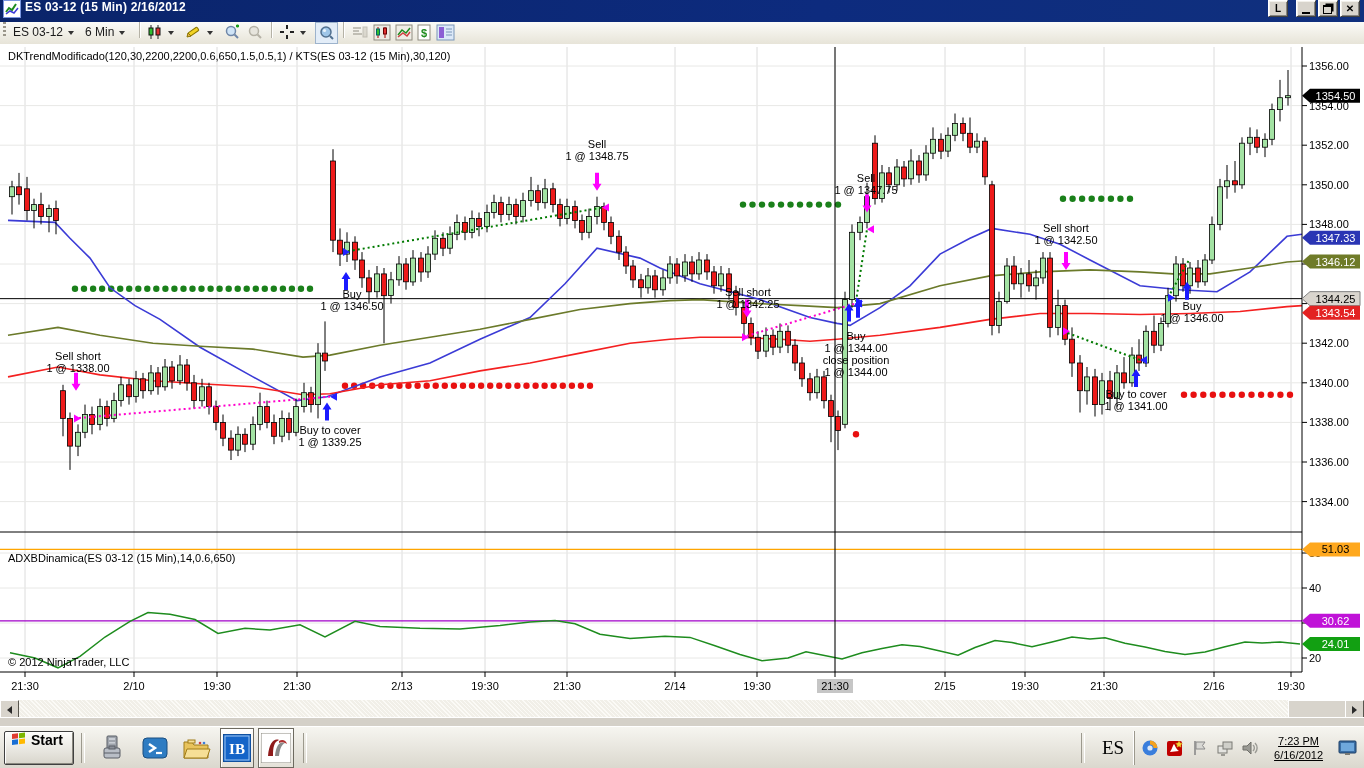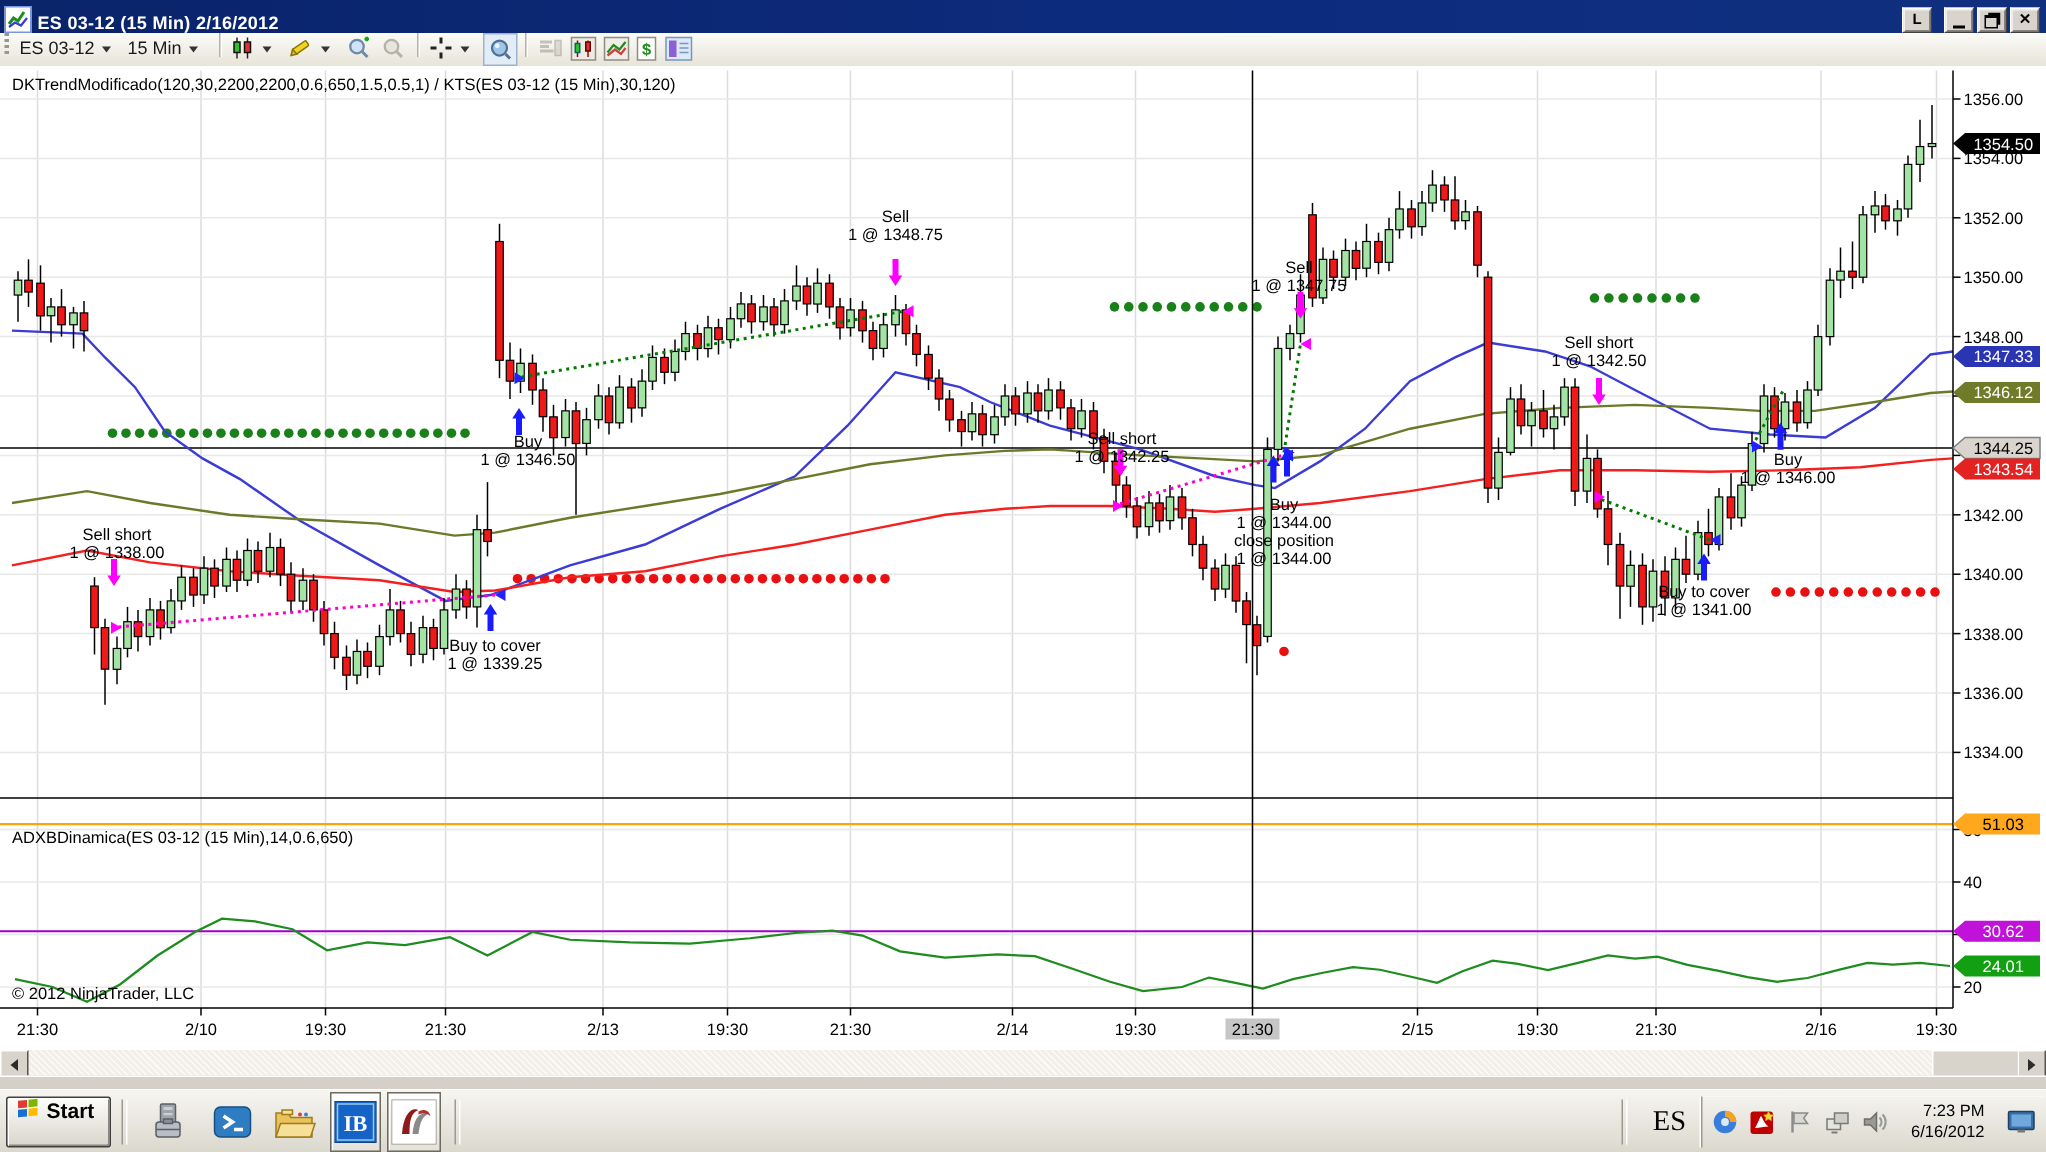--- a/index.html
+++ b/index.html
@@ -2,21 +2,21 @@
 <html><head>
 <meta charset="utf-8">
 <style>
   html,body{margin:0;padding:0;}
   body{width:1364px;height:768px;overflow:hidden;position:relative;
        font-family:"Liberation Sans",sans-serif;background:#ECE9D8;}
 
   
   .titlebar{position:absolute;top:0;left:0;width:100%;height:22px;
     background:linear-gradient(90deg,#0A246A 0%,#0D2B7E 60%,#10307E 100%);
-    display:flex;align-items:flex-end;color:#fff;}
+    display:flex;align-items:flex-start;color:#fff;}
   .titlebar .app-icon{width:16px;height:16px;margin:0 4px 0 3px;background:#fff;border:1px solid #7A96DF;}
   .title-text{font-size:12px;font-weight:bold;letter-spacing:.2px;}
   .tb-buttons{margin-left:auto;display:flex;align-items:center;padding-right:4px;gap:2px;}
   .win-btn{width:18px;height:15px;background:#D8D4CC;border:1px solid;
     border-color:#FFFFFF #404040 #404040 #FFFFFF;
     box-shadow:inset 1px 1px 0 #F2F0EA,inset -1px -1px 0 #858480;
     display:flex;align-items:center;justify-content:center;
     color:#000;font-size:10px;font-weight:bold;line-height:1;}
   .win-btn.gap{margin-right:6px;}
   .glyph-min{display:block;width:8px;height:2px;background:#000;margin-top:8px;}
@@ -63,21 +63,21 @@
     font-weight:bold;font-size:14px;color:#000;}
   .tb-div{width:2px;height:30px;margin:0 7px;border-left:1px solid #9C998D;border-right:1px solid #FFFFFF;}
   .ql-icon{width:30px;height:30px;display:flex;align-items:center;justify-content:center;margin:0 6px;}
   .task-btn{height:34px;display:flex;align-items:center;justify-content:center;margin:0 2px;
     background:linear-gradient(#FFFFFF,#E4E1D8);border:1px solid #6d6a60;
     box-shadow:inset 1px 1px 0 #fff;padding:2px;}
   .tray{margin-left:auto;display:flex;align-items:center;height:42px;}
   .lang{font-size:19px;color:#000;padding:0 10px;font-family:Liberation Serif, serif;}
   .tray-panel{display:flex;align-items:center;height:34px;border-left:1px solid #9C998D;
     box-shadow:-1px 0 0 #fff;padding:0 6px;gap:7px;}
-  .clock{font-size:11px;color:#000;text-align:right;line-height:14px;padding:0 8px 0 6px;white-space:nowrap;}
+  .clock{font-size:11px;color:#000;text-align:center;line-height:14px;padding:0 8px 0 6px;white-space:nowrap;text-decoration:underline;}
 </style>
 </head>
 <body>
 
 <div class="titlebar">
   <span class="app-icon">
     <svg width="16" height="16">
         <polyline points="2,11 5,7 8,9 12,3" fill="none" stroke="#1E8C1E" stroke-width="2"></polyline>
         <polyline points="2,13 6,10 10,12 14,7" fill="none" stroke="#3B3BD6" stroke-width="1.5"></polyline>
       </svg>
@@ -95,21 +95,21 @@
   </span>
 </div>
 
 <div class="toolbar">
   <span class="grip"></span>
   <span class="tool-label">
     <span>ES 03-12</span>
       <span class="caret"></span>
   </span>
   <span class="tool-label">
-    <span>15 Min</span>
+    <span>6 Min</span>
       <span class="caret"></span>
   </span>
   <span class="tsep"></span>
   <span class="tool-btn">
     <svg width="16" height="16">
         <line x1="4" y1="1" x2="4" y2="15" stroke="#222"></line>
         <rect x="2" y="4" width="4" height="7" fill="#2FBF2F" stroke="#111"></rect>
         <line x1="11" y1="1" x2="11" y2="15" stroke="#222"></line>
         <rect x="9" y="4" width="4" height="7" fill="#E03030" stroke="#111"></rect>
       </svg>

